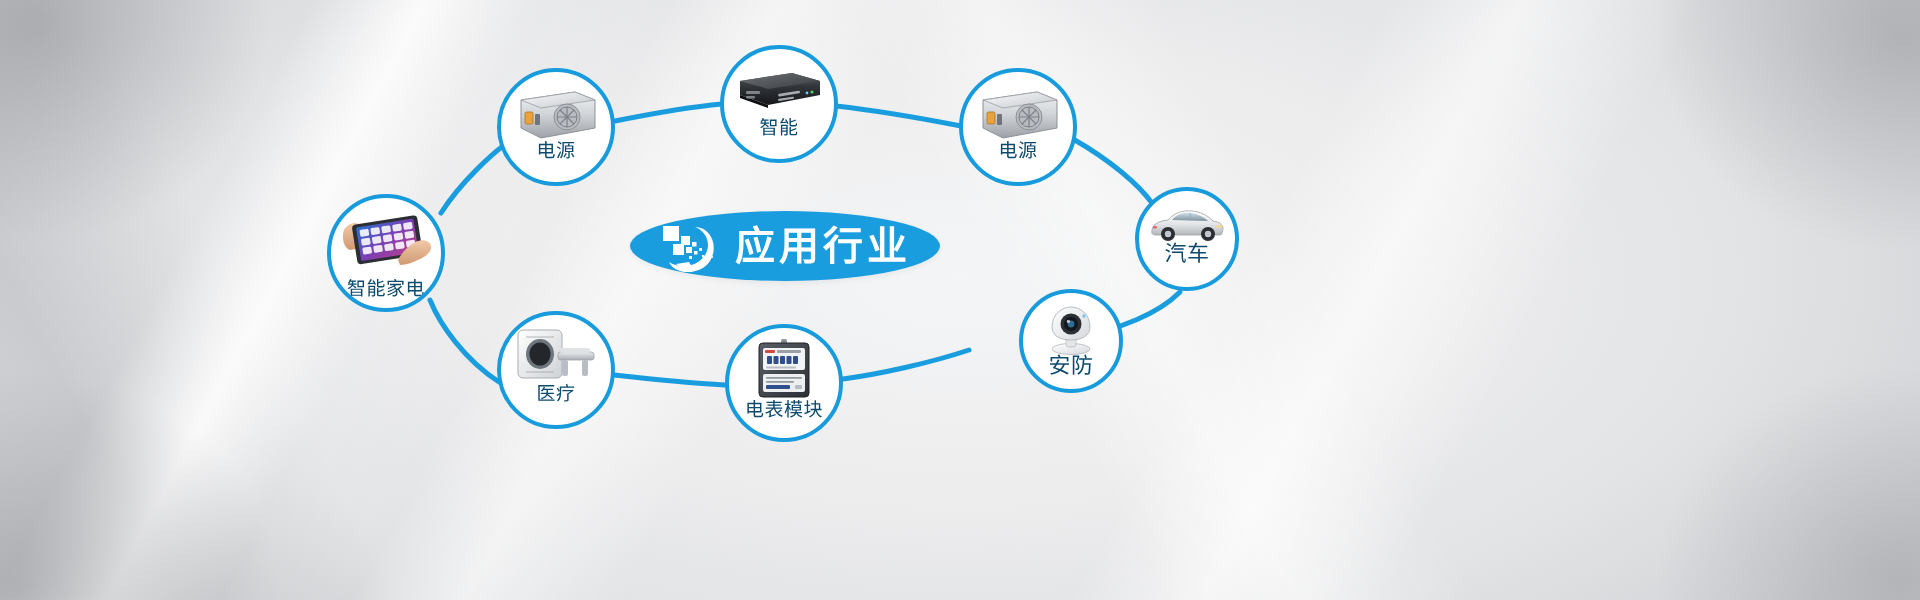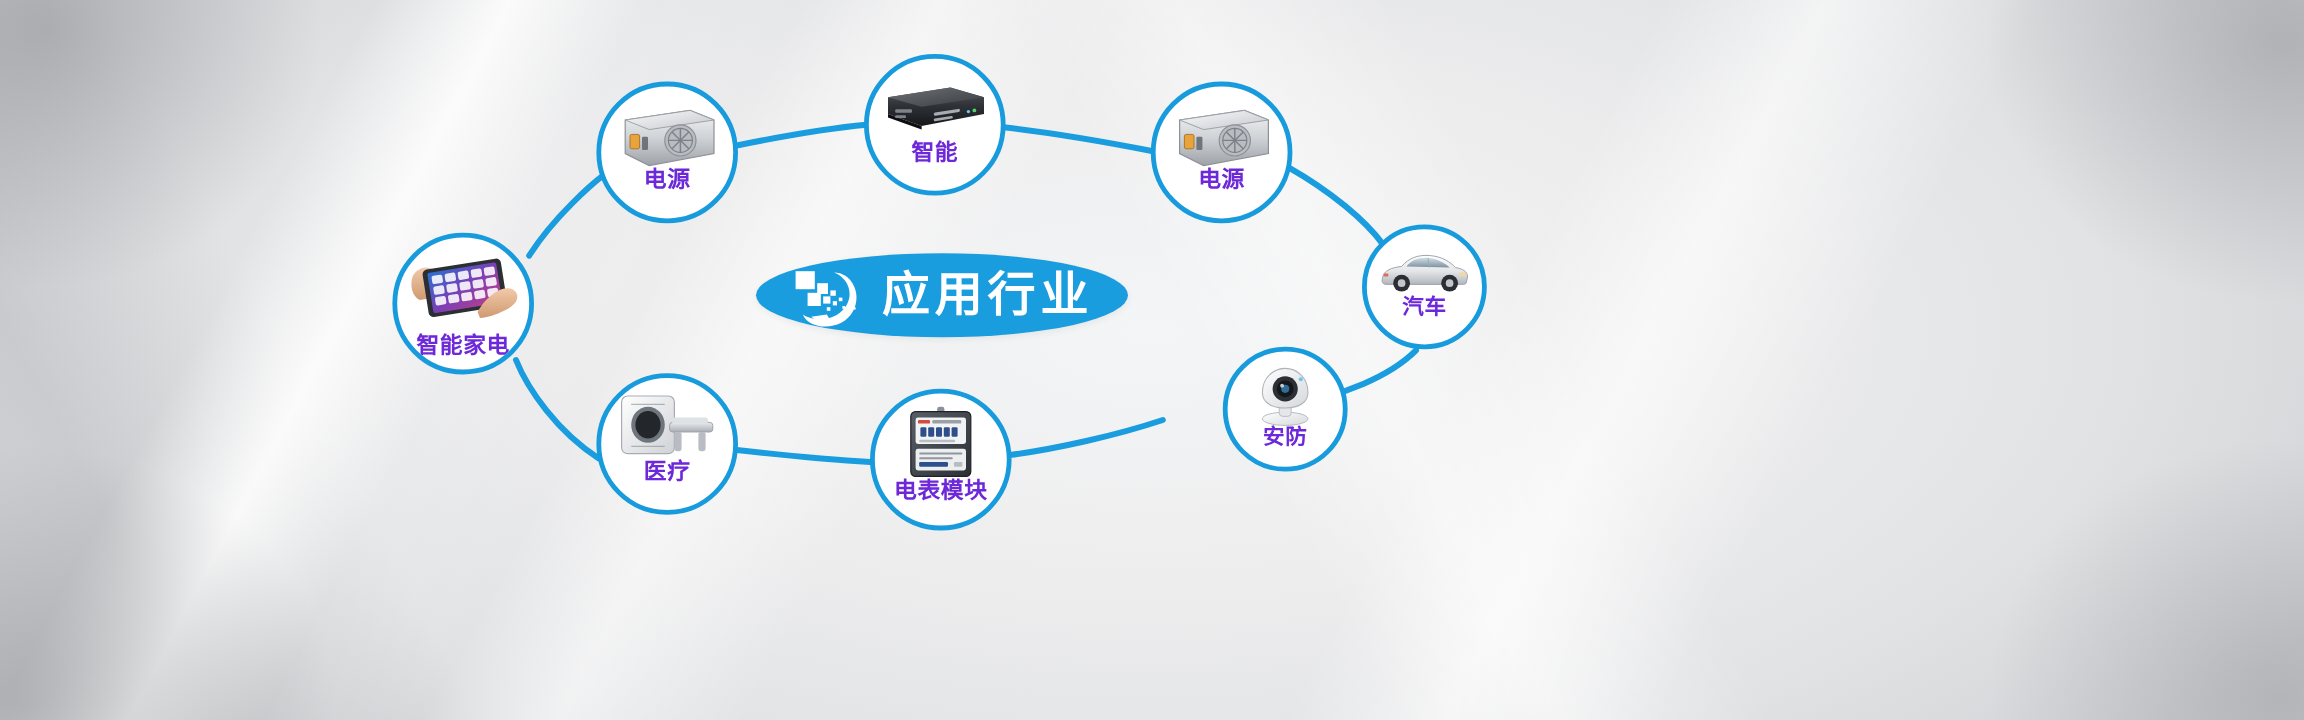--- a/index.html
+++ b/index.html
@@ -38,25 +38,25 @@
     border:4px solid #179bdd;
     box-sizing:border-box;
     display:flex;flex-direction:column;align-items:center;justify-content:flex-start;
     overflow:hidden;
   }
   .node .art{
     width:100%;flex:1 1 auto;display:flex;align-items:center;justify-content:center;
     padding-top:10px;box-sizing:border-box;
   }
   .node .cap{
-    width:100%;text-align:center;color:#6d28d9;
+    width:100%;text-align:center;color:#0c4a6e;
     font-size:19px;line-height:1;letter-spacing:.5px;
-    padding-bottom:22px;white-space:nowrap;font-weight:bold;
-  }
-  .node.small .cap{font-size:18px;}
+    padding-bottom:22px;white-space:nowrap;
+  }
+  .node.small .cap{font-size:22px;}
 
   
   #badge{
     position:absolute;background:#1a9ddf;border-radius:50%/50%;
     display:flex;align-items:center;justify-content:center;gap:14px;
     box-shadow:0 2px 6px rgba(0,0,0,.06);
   }
   #badge .logo{width:62px;height:56px;flex:0 0 auto;}
   #badge .btext{
     color:#ffffff;font-size:40px;font-weight:bold;letter-spacing:4px;

